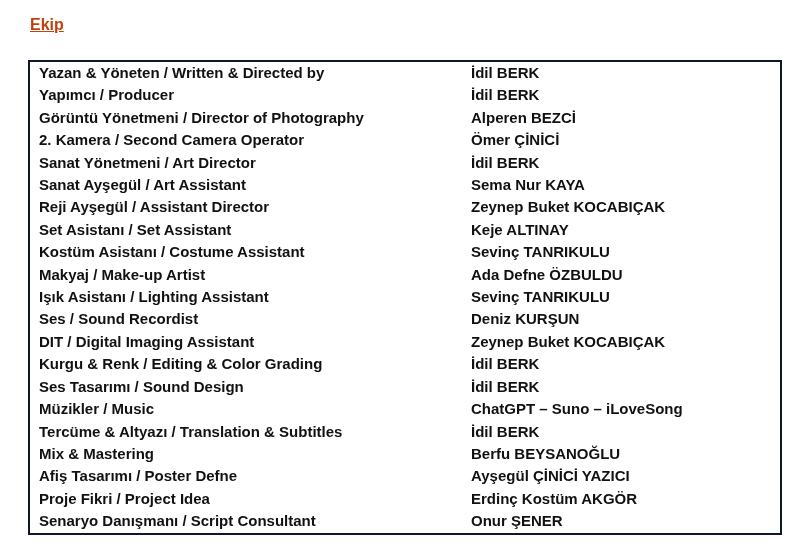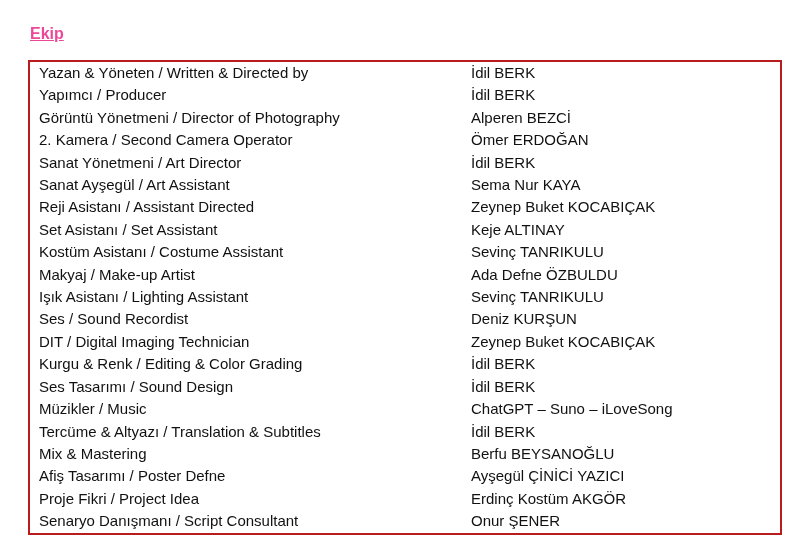--- a/index.html
+++ b/index.html
@@ -16,38 +16,38 @@
     color: #111111;
     overflow: hidden;
   }
   .doc-title {
     position: absolute;
     left: 30px;
     top: 16px;
     font-size: 16px;
     font-weight: bold;
     text-decoration: underline;
-    color: #ec4899;
-    margin-top: 9px;
+    color: #c2410c;
   }
   table.credits {
     position: absolute;
     left: 28px;
     top: 60px;
     width: 754px;
     height: 470px;
     border-collapse: collapse;
     table-layout: fixed;
     background: #ffffff;
   }
   table.credits, table.credits td {
     border: 0;
   }
   table.credits {
-    border: 2px solid #b91c1c;
+    border: 2px solid #0f172a;
+    font-weight: bold;
   }
   td.role-cell {
     width: 417px;
     border-right: 2px solid #000000;
   }
   td.role-cell, td.name-cell {
     font-size: 15px;
     line-height: 22.4px;
     height: 22.4px;
     padding: 0 6px 0 9px;
@@ -72,32 +72,32 @@
         <tr>
           <td class="role-cell">Yapımcı / Producer</td>
           <td class="name-cell">İdil BERK</td>
         </tr>
         <tr>
           <td class="role-cell">Görüntü Yönetmeni / Director of Photography</td>
           <td class="name-cell">Alperen BEZCİ</td>
         </tr>
         <tr>
           <td class="role-cell">2. Kamera / Second Camera Operator</td>
-          <td class="name-cell">Ömer ERDOĞAN</td>
+          <td class="name-cell">Ömer ÇİNİCİ</td>
         </tr>
         <tr>
           <td class="role-cell">Sanat Yönetmeni / Art Director</td>
           <td class="name-cell">İdil BERK</td>
         </tr>
         <tr>
           <td class="role-cell">Sanat Ayşegül / Art Assistant</td>
           <td class="name-cell">Sema Nur KAYA</td>
         </tr>
         <tr>
-          <td class="role-cell">Reji Asistanı / Assistant Directed</td>
+          <td class="role-cell">Reji Ayşegül / Assistant Director</td>
           <td class="name-cell">Zeynep Buket KOCABIÇAK</td>
         </tr>
         <tr>
           <td class="role-cell">Set Asistanı / Set Assistant</td>
           <td class="name-cell">Keje ALTINAY</td>
         </tr>
         <tr>
           <td class="role-cell">Kostüm Asistanı / Costume Assistant</td>
           <td class="name-cell">Sevinç TANRIKULU</td>
         </tr>
@@ -107,21 +107,21 @@
         </tr>
         <tr>
           <td class="role-cell">Işık Asistanı / Lighting Assistant</td>
           <td class="name-cell">Sevinç TANRIKULU</td>
         </tr>
         <tr>
           <td class="role-cell">Ses / Sound Recordist</td>
           <td class="name-cell">Deniz KURŞUN</td>
         </tr>
         <tr>
-          <td class="role-cell">DIT / Digital Imaging Technician</td>
+          <td class="role-cell">DIT / Digital Imaging Assistant</td>
           <td class="name-cell">Zeynep Buket KOCABIÇAK</td>
         </tr>
         <tr>
           <td class="role-cell">Kurgu &amp; Renk / Editing &amp; Color Grading</td>
           <td class="name-cell">İdil BERK</td>
         </tr>
         <tr>
           <td class="role-cell">Ses Tasarımı / Sound Design</td>
           <td class="name-cell">İdil BERK</td>
         </tr>

